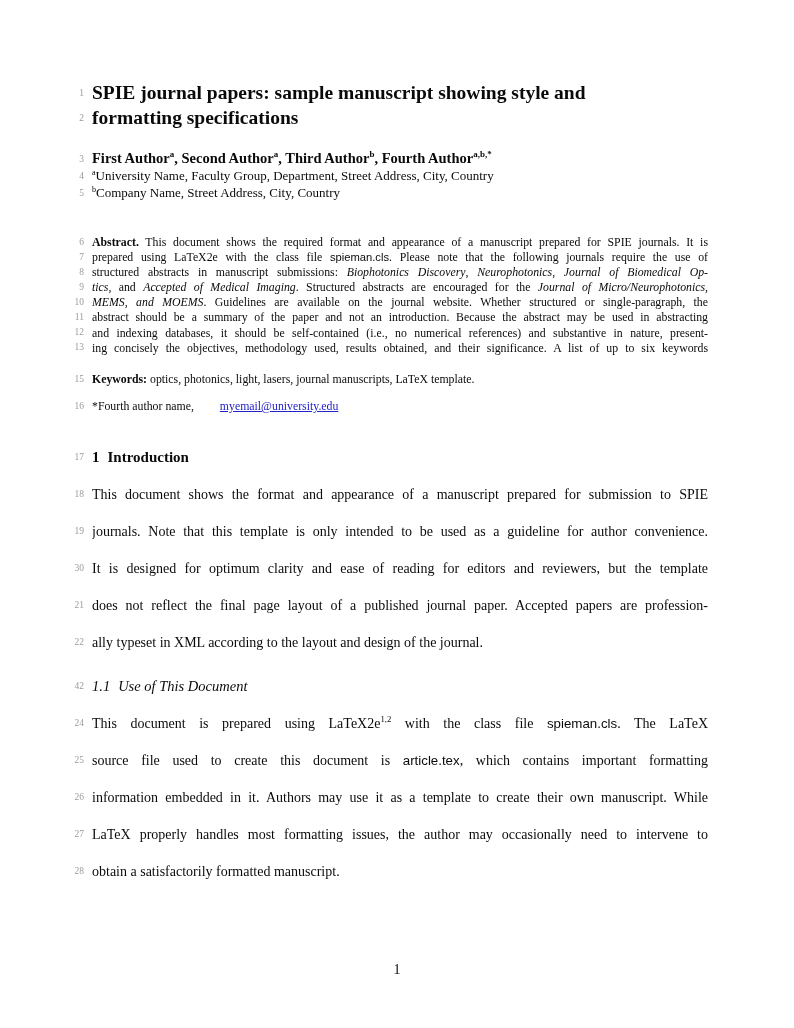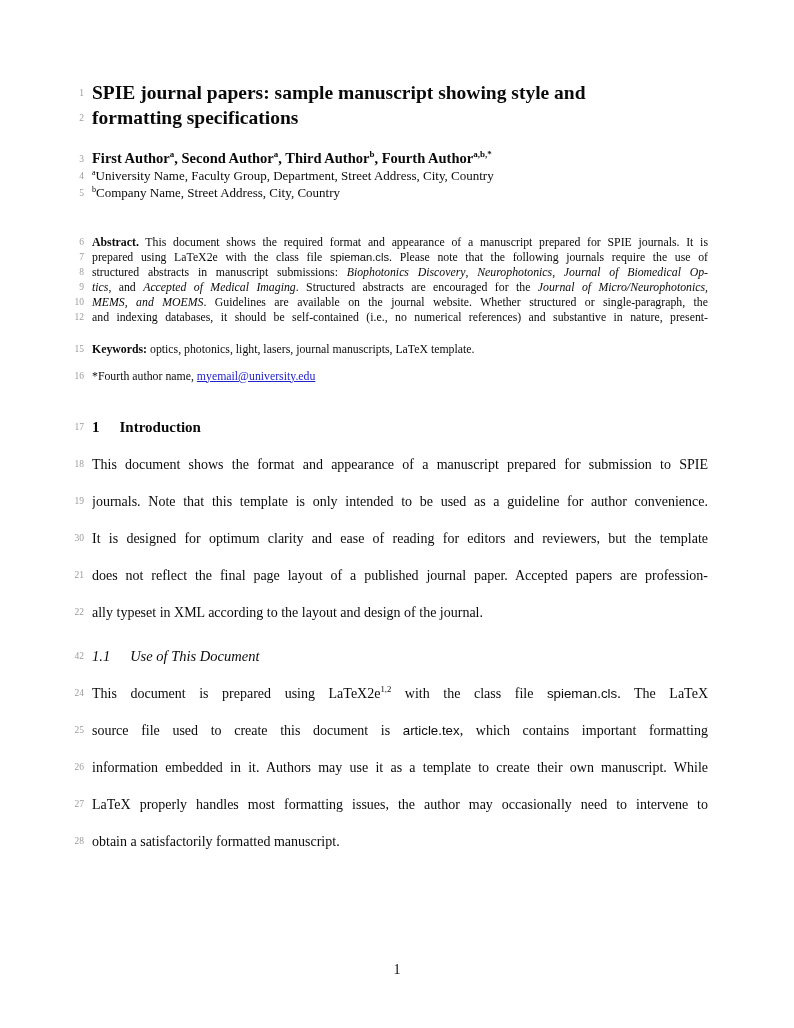--- a/index.html
+++ b/index.html
@@ -56,22 +56,22 @@
   
   .abstract .txt, .body .txt { text-align: justify; text-align-last: justify; }
   .line.para-end .txt { text-align-last: left; }
 
   
   .s-b   { font-weight: 700; }
   .s-i   { font-style: italic; }
   .s-m   { font-family: Liberation Sans, sans-serif; font-size: 0.95em; }
   .s-sup, .s-bsup { vertical-align: super; font-size: 0.62em; line-height: 0; }
   .s-bsup { font-weight: 700; }
-  .s-link, a.s-link { color: var(--link-color, #2222cc); text-decoration: underline; }
-  .gap { margin-left: 20px; text-align: center; }
+  .s-link, a.s-link { color: var(--link-color, #2222cc); text-decoration: underline; margin-left: 23px; }
+  .gap { margin-left: 8px; text-align: center; }
 
   .pageno {
     position: absolute;
     bottom: 50px;
     left: 0;
     right: 0;
     text-align: center;
     font-size: 14px;
     color: #0a0a0a;
   }
@@ -115,22 +115,30 @@
       </div>
       <div class="line abstract">
         <span class="num">9</span>
         <span class="txt"><span class="s-i">tics</span><span>, and </span><span class="s-i">Accepted of Medical Imaging</span><span>. Structured abstracts are encouraged for the </span><span class="s-i">Journal of Micro/Neurophotonics,</span></span>
       </div>
       <div class="line abstract">
         <span class="num">10</span>
         <span class="txt"><span class="s-i">MEMS, and MOEMS</span><span>. Guidelines are available on the journal website. Whether structured or single-paragraph, the</span></span>
       </div>
       <div class="line abstract">
+        <span class="num">11</span>
+        <span class="txt"><span>abstract should be a summary of the paper and not an introduction. Because the abstract may be used in abstracting</span></span>
+      </div>
+      <div class="line abstract">
         <span class="num">12</span>
         <span class="txt"><span>and indexing databases, it should be self-contained (i.e., no numerical references) and substantive in nature, present-</span></span>
+      </div>
+      <div class="line abstract">
+        <span class="num">13</span>
+        <span class="txt"><span>ing concisely the objectives, methodology used, results obtained, and their significance. A list of up to six keywords</span></span>
       </div>
       <div class="line keywords blk-first">
         <span class="num">15</span>
         <span class="txt"><span class="s-b">Keywords:</span><span> optics, photonics, light, lasers, journal manuscripts, LaTeX template.</span></span>
       </div>
       <div class="line footnote blk-first">
         <span class="num">16</span>
         <span class="txt"><span>*Fourth author name, </span><a href="#" class="s-link">myemail@university.edu</a></span>
       </div>
       <div class="line section blk-first">

